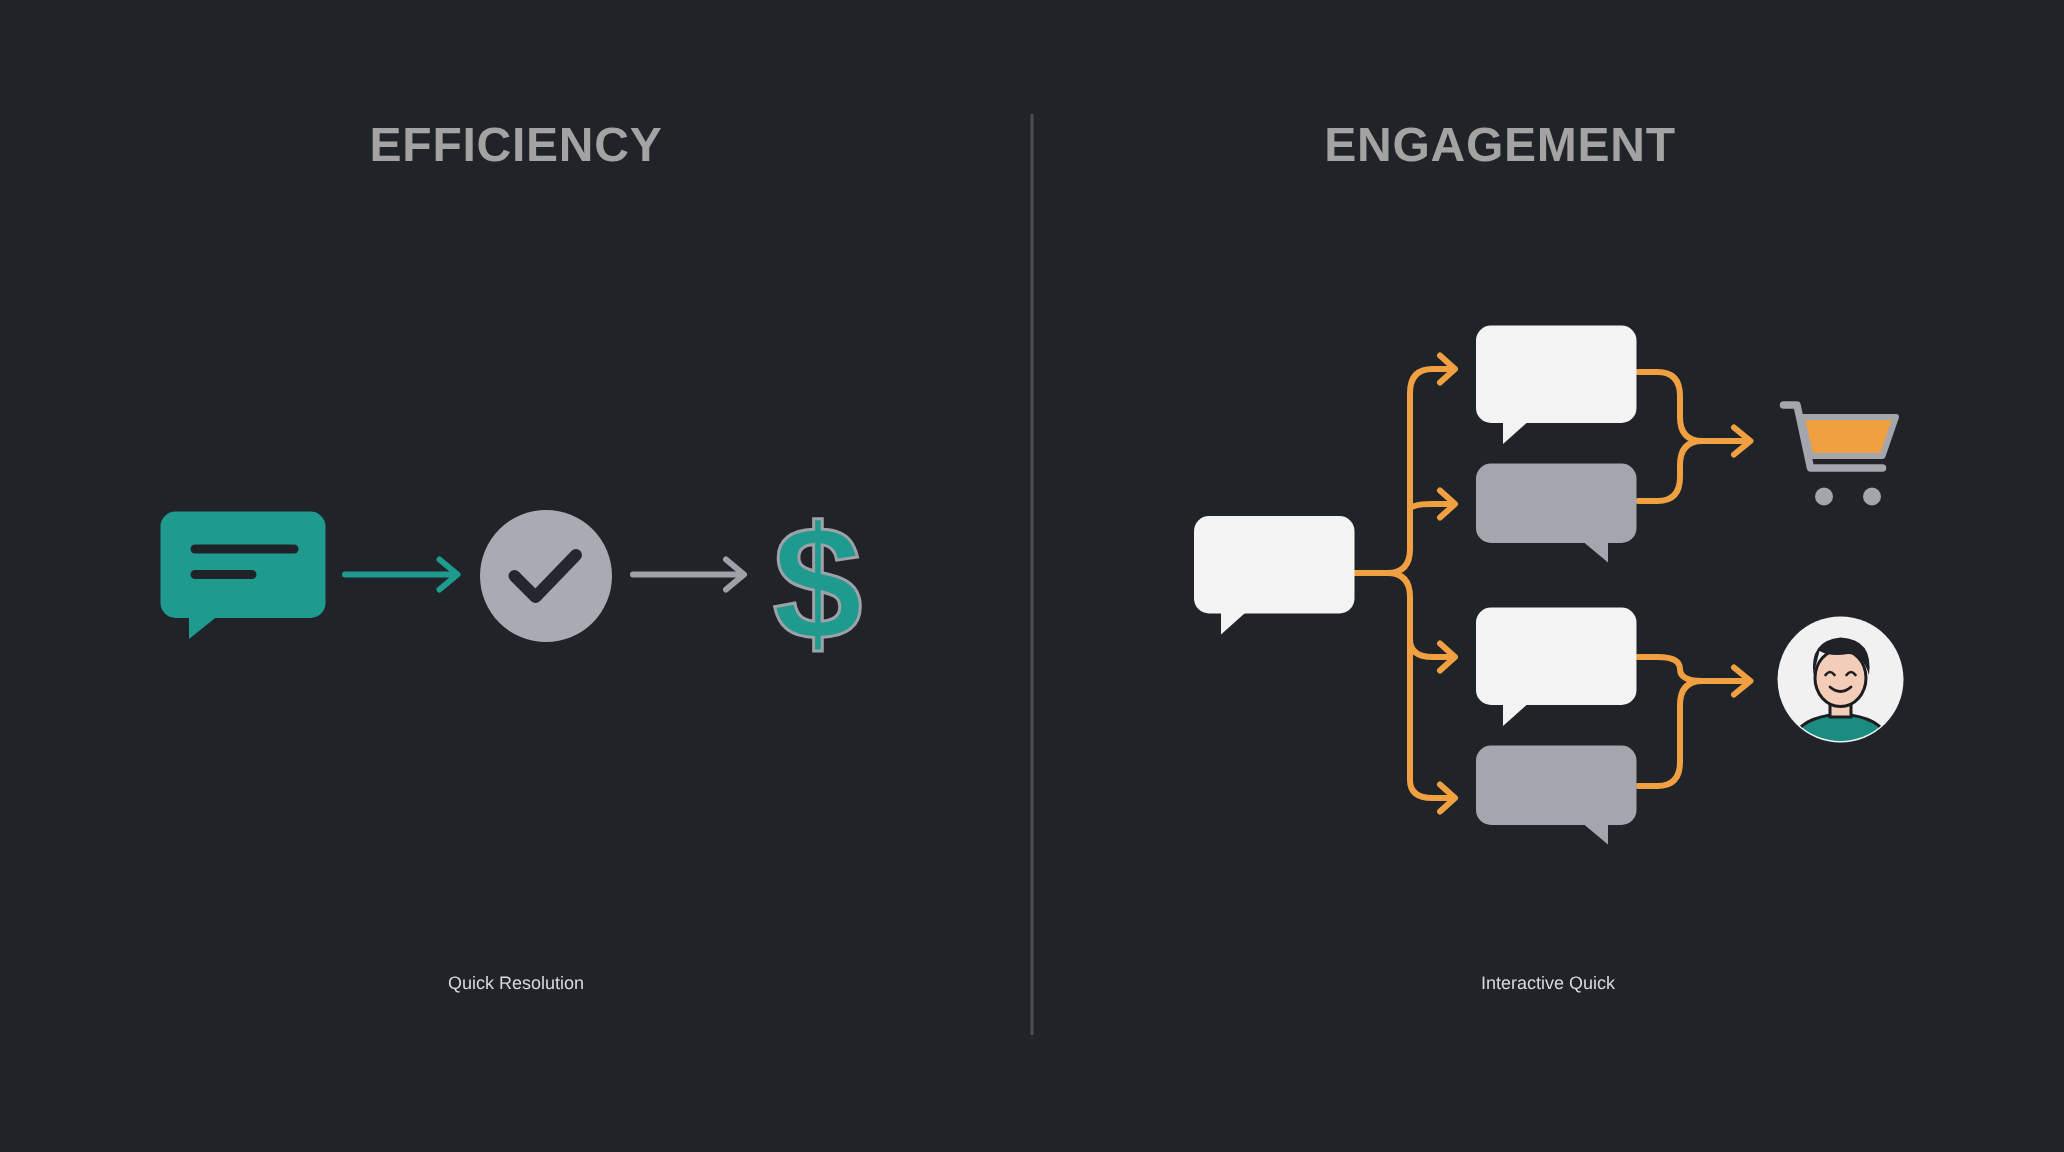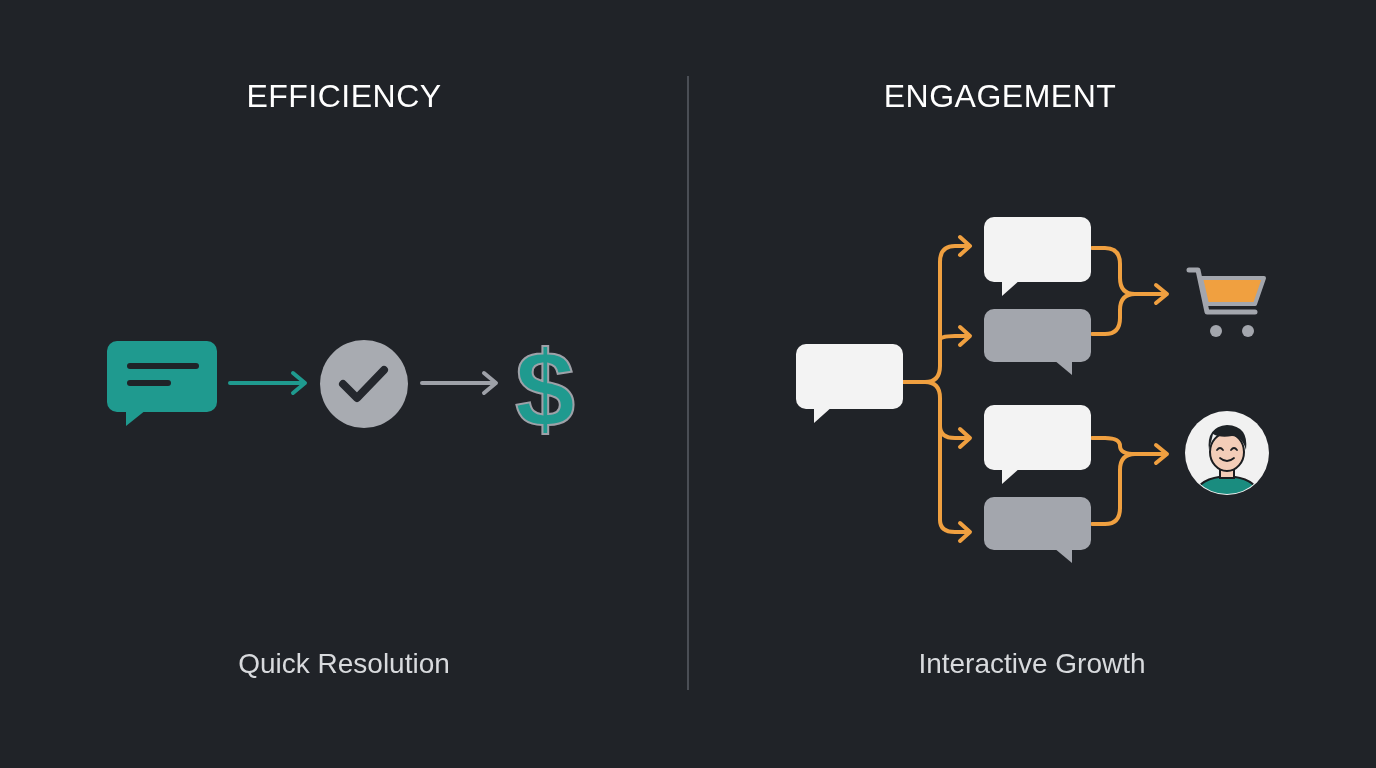--- a/index.html
+++ b/index.html
@@ -1,29 +1,29 @@
 <!DOCTYPE html>
 <html><head>
 <meta charset="utf-8">
 <style>
   html, body { margin:0; padding:0; }
   body { width:1376px; height:768px; background:#202328; overflow:hidden; position:relative; font-family:"Liberation Sans", sans-serif; }
-  .title { position:absolute; top:78px; color:#ffffff; font-weight:normal; font-size:32px; letter-spacing:0.5px; text-align:center; width:400px; }
-  .caption { position:absolute; top:648px; color:#d8dadd; font-size:28px; text-align:center; width:400px; }
+  .title { position:absolute; top:78px; color:#a3a3a3; font-weight:bold; font-size:32px; letter-spacing:0.5px; text-align:center; width:400px; }
+  .caption { position:absolute; top:648px; color:#d8dadd; font-size:12px; text-align:center; width:400px; }
   .divider { position:absolute; left:687px; top:76px; width:2px; height:614px; background:#4a4e55; }
   svg.art { position:absolute; left:0; top:0; }
 </style>
 </head>
 <body>
 
 <div class="title" style="left:144px;">EFFICIENCY</div>
 <div class="title" style="left:800px;">ENGAGEMENT</div>
 <div class="divider"></div>
 <div class="caption" style="left:144px;">Quick Resolution</div>
-<div class="caption" style="left:832px;">Interactive Growth</div>
+<div class="caption" style="left:832px;">Interactive Quick</div>
 
 <svg class="art" width="1376" height="768" viewBox="0 0 1376 768">
 
   <g>
     <rect x="107" y="341" width="110" height="71" rx="10" fill="#1f9a8f"></rect>
     <path d="M126 410 L126 426 L146 410 Z" fill="#1f9a8f"></path>
     <rect x="127" y="363" width="72" height="6" rx="3" fill="#1f2328"></rect>
     <rect x="127" y="380" width="44" height="6" rx="3" fill="#1f2328"></rect>
   </g>
   <g>

